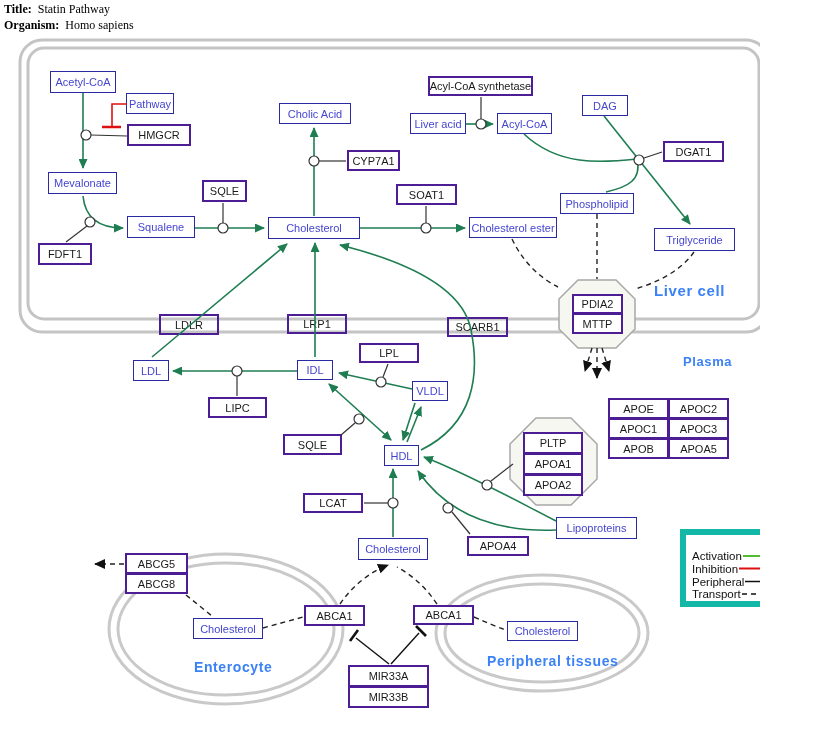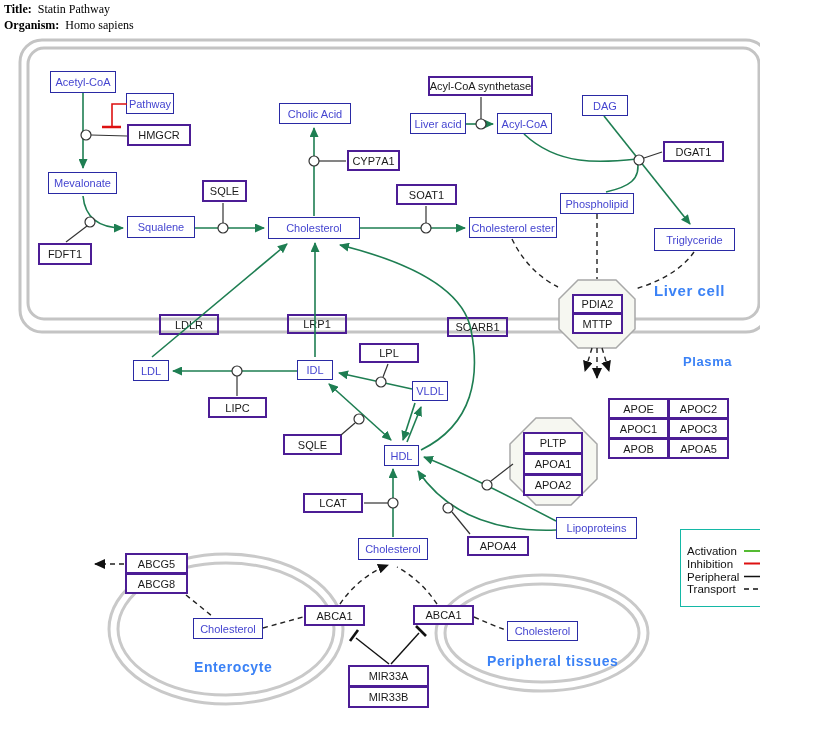--- a/index.html
+++ b/index.html
@@ -11,21 +11,21 @@
         box-sizing:border-box;font-size:11px;background:#fff;z-index:1;white-space:nowrap;}
   .met{border:1px solid #2a2aa4;color:#4545d0;}
   .gene{border:2px solid #4c1d95;color:#1a1a1a;}
   .clear{background:transparent;}
   #svg-over{z-index:2;pointer-events:none;}
   .header{position:absolute;left:4px;top:2px;z-index:3;font-family:"Liberation Serif",serif;
           font-size:12px;line-height:15.5px;color:#000;}
   .header b{margin-right:6px;}
   .sup{font-size:8px;vertical-align:super;margin-left:8px;}
   .region-label{position:absolute;z-index:1;color:#3b82f6;font-weight:bold;letter-spacing:0.6px;}
-  .legend{position:absolute;left:680px;top:529px;width:122px;height:78px;border:1px solid #14b8a6;
+  .legend{position:absolute;left:680px;top:529px;width:122px;height:78px;border:6px solid #14b8a6;
           box-sizing:border-box;z-index:1;display:flex;flex-direction:column;
           justify-content:space-around;padding:15px 6px;background:#fff;}
   .legend-row{display:flex;align-items:center;justify-content:space-between;font-size:11.5px;color:#111;}
 </style>
 </head>
 <body>
 
 <div class="canvas">
 
   <svg id="svg-under" class="layer" width="828" height="743">

